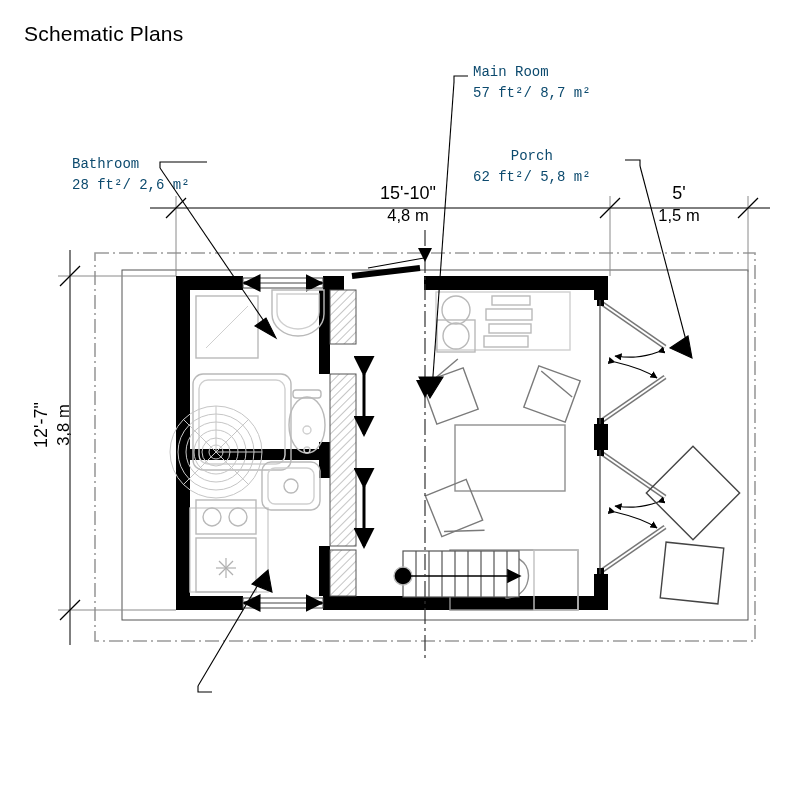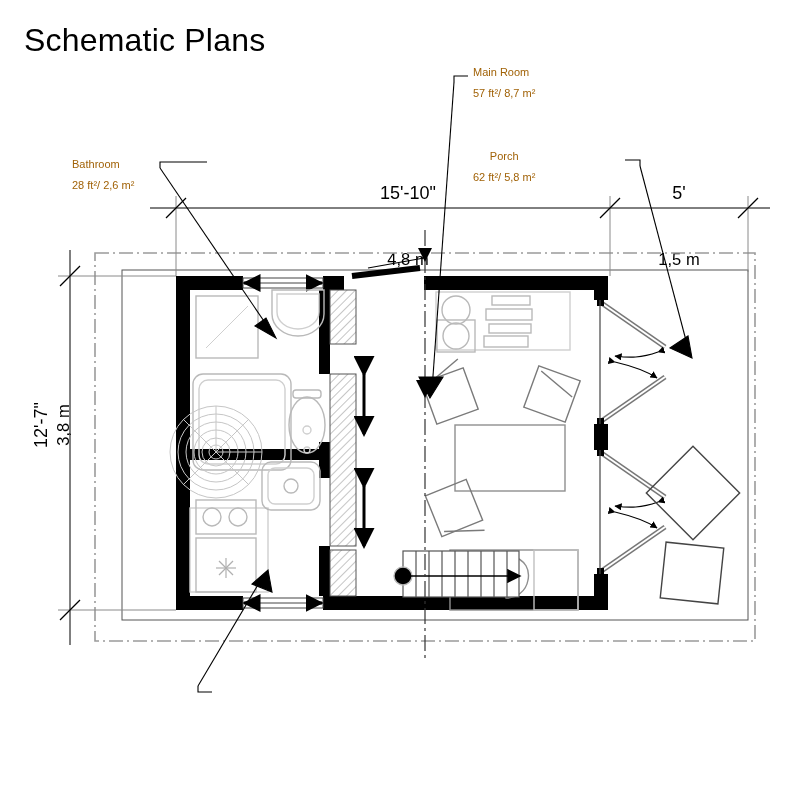--- a/index.html
+++ b/index.html
@@ -7,28 +7,28 @@
   body{
     width:800px;height:800px;overflow:hidden;
     font-family:"Liberation Sans","DejaVu Sans",sans-serif;
     color:#000000;position:relative;
   }
   #stage{position:absolute;left:0;top:0;width:800px;height:800px;}
   svg#plan{position:absolute;left:0;top:0;width:800px;height:800px;display:block;}
 
   .ttl{
     position:absolute;left:24px;top:22px;
-    font-size:32px;letter-spacing:.2px;color:#000;white-space:nowrap;
-  }
-  .lbl{position:absolute;font-size:11px;line-height:21px;color:#a16207;white-space:nowrap;}
+    font-size:21px;letter-spacing:.2px;color:#000;white-space:nowrap;
+  }
+  .lbl{position:absolute;font-size:14px;line-height:21px;color:#0c4a6e;white-space:nowrap;font-family:Liberation Mono, monospace;}
   .lbl .l1{display:block;}
   .lbl .l2{display:block;}
   .lbl.ctr{text-align:center;}
   .dimtxt{position:absolute;font-size:18px;line-height:22px;color:#000;white-space:nowrap;text-align:center;}
-  .dimtxt .d2{font-size:16.5px;display:block;margin-top:44px;}
+  .dimtxt .d2{font-size:16.5px;display:block;}
   .dimtxt .d1{display:block;}
   .vdim{
     position:absolute;font-size:18px;line-height:22px;color:#000;white-space:nowrap;
     transform:rotate(-90deg);transform-origin:left top;
   }
   .vdim .d1{display:block;text-align:center;}
   .vdim .d2{display:block;text-align:center;font-size:16.5px;}
   .shelf-txt{
     position:absolute;font-size:12.5px;letter-spacing:1.6px;color:#8a8a8a;
     transform:rotate(-90deg);transform-origin:left top;white-space:nowrap;

